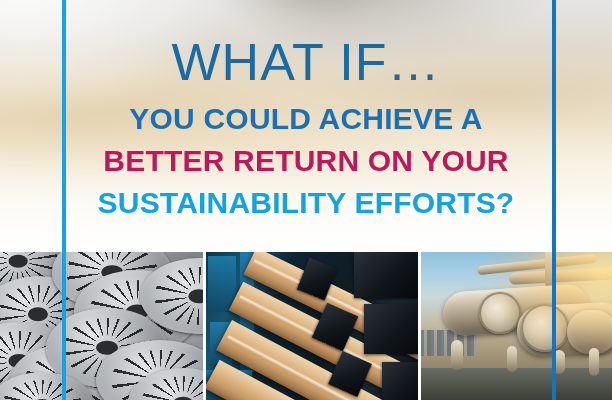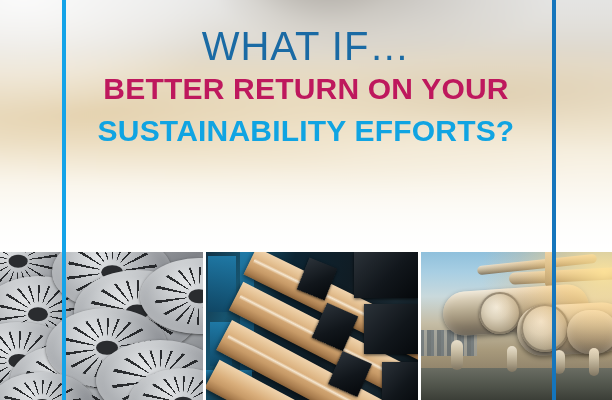--- a/index.html
+++ b/index.html
@@ -120,22 +120,22 @@
   
   .headline {
     position: absolute;
     left: 0;
     top: 0;
     width: 612px;
     text-align: center;
   }
   .hl-what-if {
     margin: 0;
-    padding-top: 24px;
-    font-size: 40px;
+    padding-top: 40px;
+    font-size: 52px;
     line-height: 44px;
     font-weight: 400;
     letter-spacing: 1px;
     color: #1a6aa4;
   }
   .hl-line {
     margin: 0;
     font-size: 30px;
     line-height: 42px;
     font-weight: 700;
@@ -295,20 +295,21 @@
   <div class="hero">
     <div class="hero-photo">
       <div class="hero-layer hero-sky"></div>
       <div class="hero-layer hero-plume"></div>
       <div class="hero-layer hero-dunes"></div>
       <div class="hero-layer hero-haze"></div>
     </div>
 
     <div class="headline">
       <p class="hl-what-if">WHAT IF…</p>
+      <p class="hl-line hl-line-1">YOU COULD ACHIEVE A</p>
       <p class="hl-line hl-line-2">BETTER RETURN ON YOUR</p>
       <p class="hl-line hl-line-3">SUSTAINABILITY EFFORTS?</p>
     </div>
   </div>
 
   <div class="vrule vrule-left"></div>
   <div class="vrule vrule-right"></div>
 
   <div class="photoband">
 

